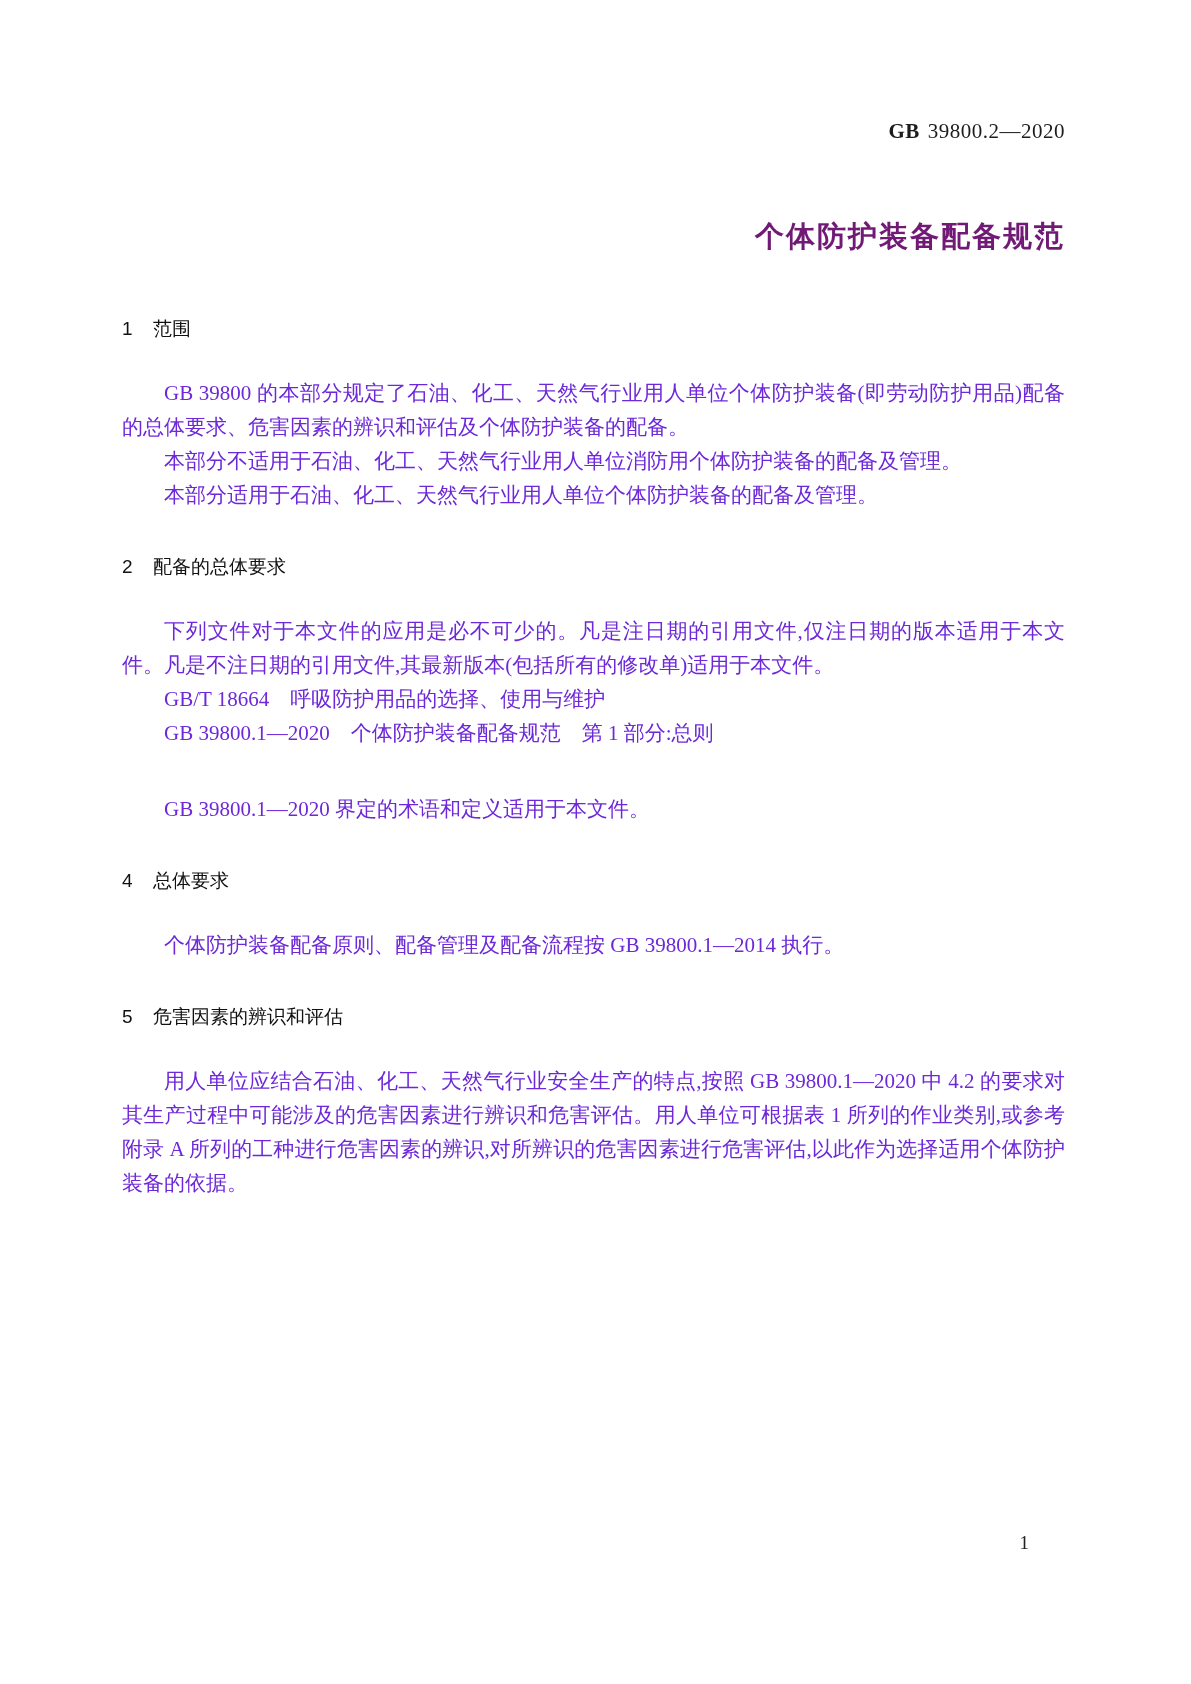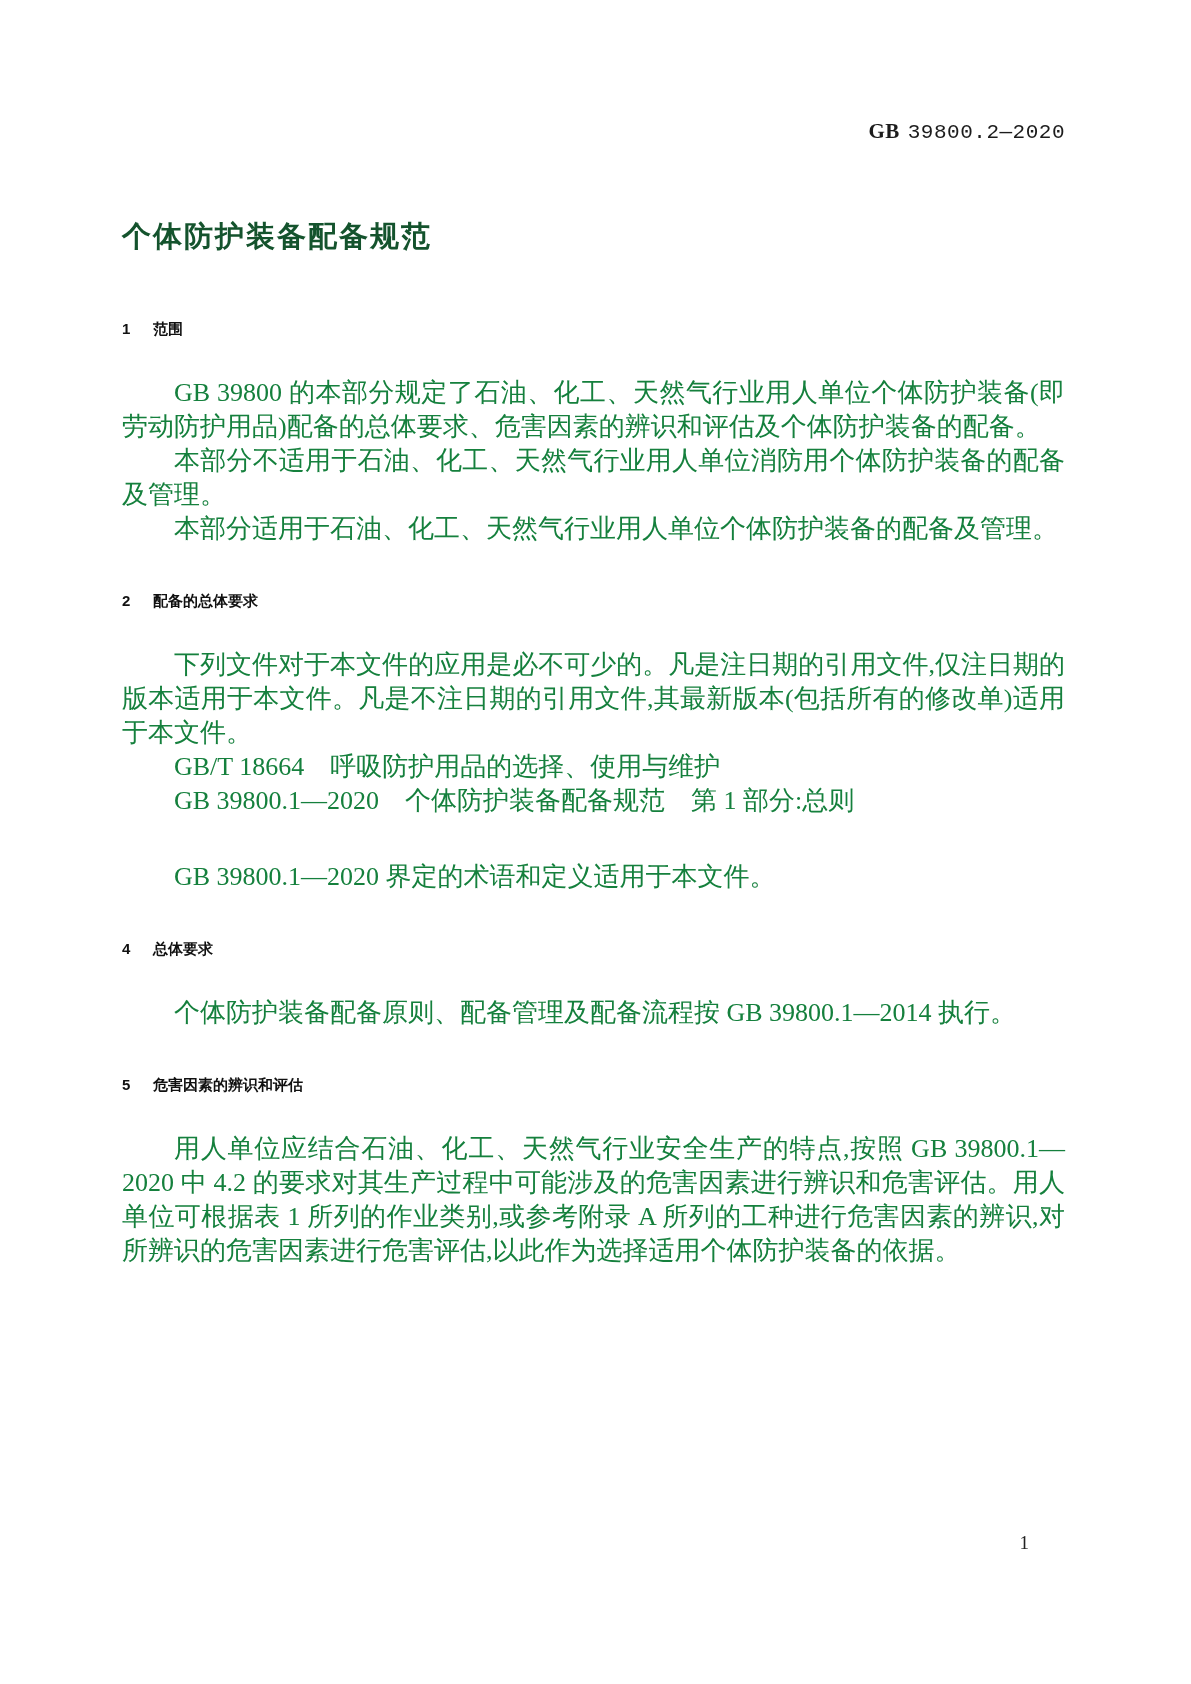--- a/index.html
+++ b/index.html
@@ -26,58 +26,58 @@
     line-height: 26px;
     letter-spacing: 0.5px;
   }
   .doc-header .code-prefix {
     font-family: "Liberation Serif", serif;
     font-weight: bold;
     font-size: 21px;
     margin-right: 8px;
   }
   .doc-header .code-number {
-    font-family: Liberation Mono, monospace;
+    font-family: Liberation Serif, serif;
     font-weight: 500;
     font-size: 21px;
     letter-spacing: 0.5px;
   }
   
   .doc-title {
     margin-top: 70px;
-    text-align: left;
+    text-align: right;
     font-family: "Liberation Sans", sans-serif;
     font-weight: bold;
     font-size: 29px;
     line-height: 44px;
-    color: #14532d;
+    color: #701a75;
   }
   .doc-title .title-line { display: block; letter-spacing: 2px; }
   
   .section { margin-top: 42px; }
   .section:first-of-type { margin-top: 58px; }
   .sec-heading {
     font-family: "Liberation Sans", sans-serif;
-    font-weight: bold;
-    font-size: 15px;
+    font-weight: normal;
+    font-size: 19px;
     line-height: 26px;
     color: #111;
     margin-bottom: 34px;
   }
   .sec-heading .sec-num {
     display: inline-block;
     min-width: 31px;
     font-family: "Liberation Sans", sans-serif;
   }
   .para {
-    font-size: 26px;
+    font-size: 21px;
     line-height: 34px;
     text-indent: 2em;
     text-align: justify;
-    color: #15803d;
+    color: #6d28d9;
   }
   
   .page-number {
     position: absolute;
     top: 1532px;
     right: 162px;
     font-size: 19px;
     color: #222;
     font-family: "Liberation Serif", serif;
   }

